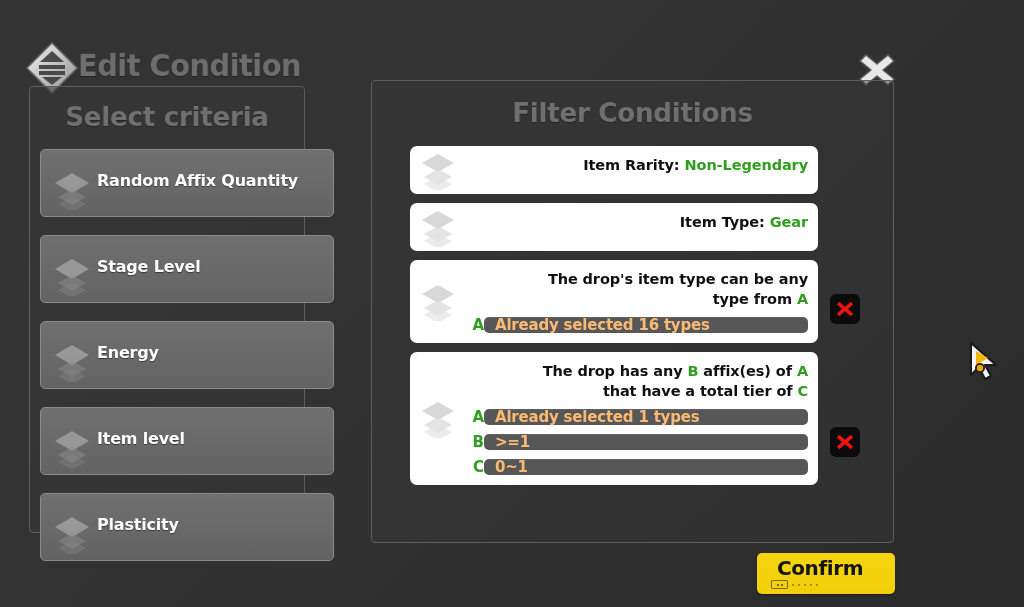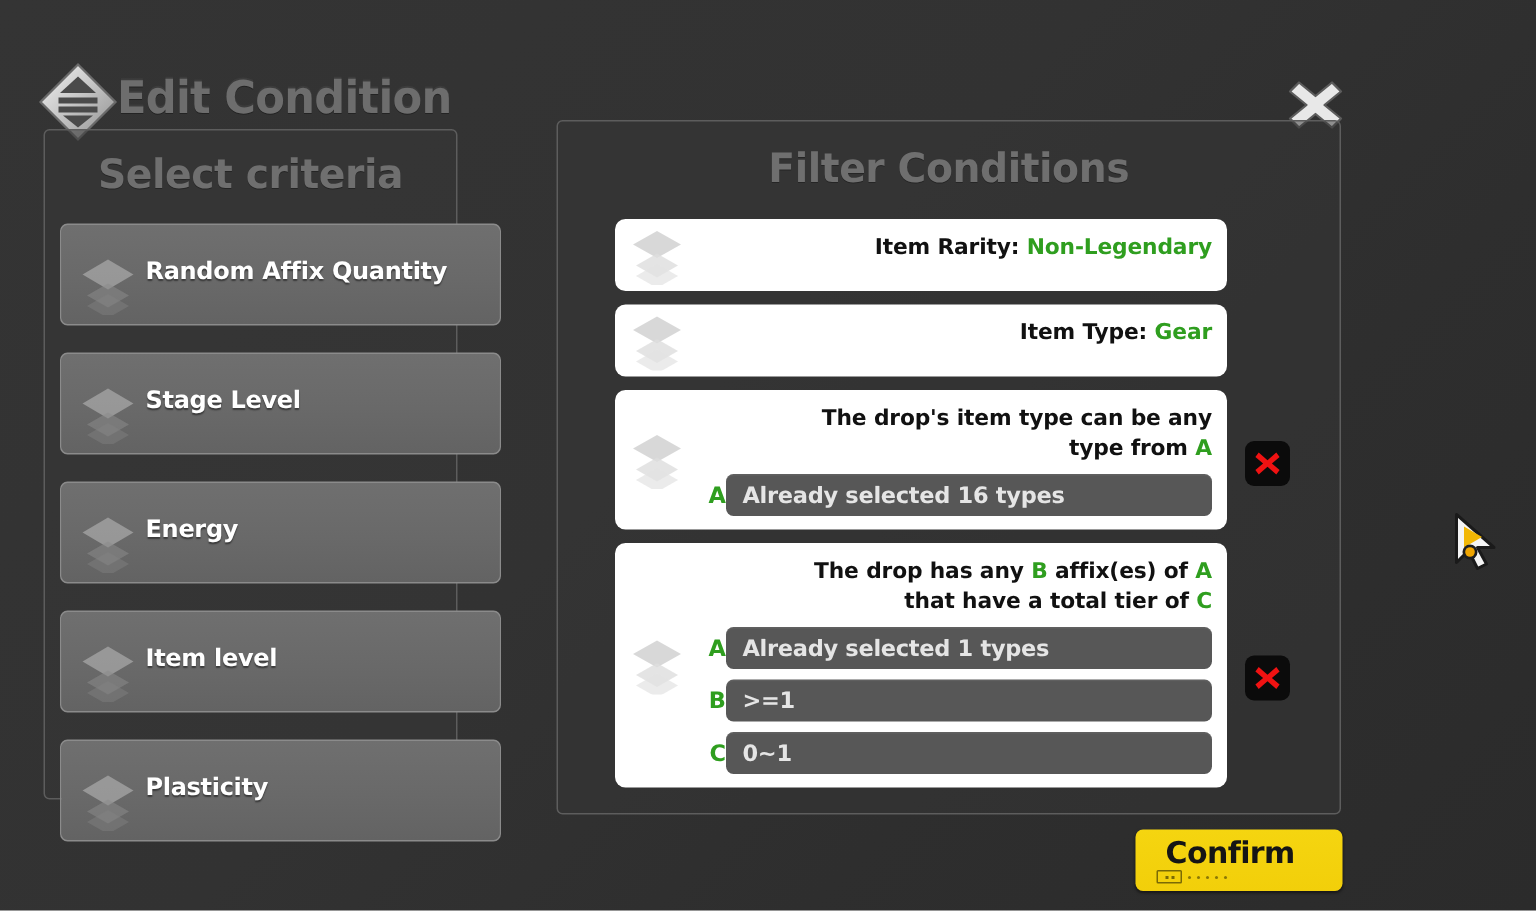--- a/index.html
+++ b/index.html
@@ -182,29 +182,29 @@
   .cond-row-letter {
     width: 20px;
     font-size: 15px;
     font-weight: bold;
     color: #2f9e1f;
     flex: 0 0 20px;
   }
 
   .cond-value-field {
     flex: 1 1 auto;
-    height: 28px;
+    height: 16px;
     background: #575757;
     border-radius: 5px;
     display: flex;
     align-items: center;
     padding-left: 11px;
     font-size: 15px;
     font-weight: bold;
-    color: #e5e5e5;
+    color: #fdba74;
     letter-spacing: -0.2px;
     cursor: pointer;
     box-shadow: inset 0 1px 1px rgba(255,255,255,0.07);
   }
 
   .delete-button {
     position: absolute;
     right: -42px;
     width: 30px; height: 30px;
     background: #0b0b0b;

